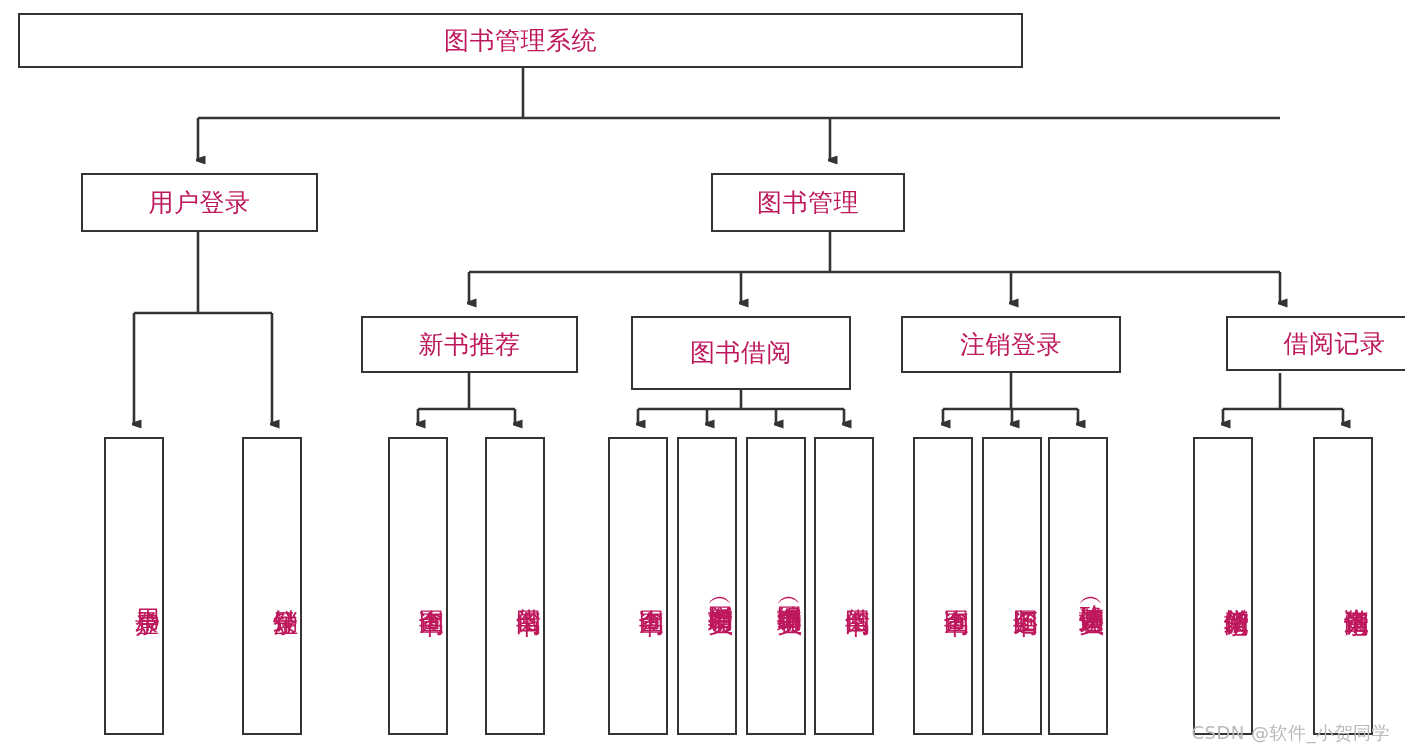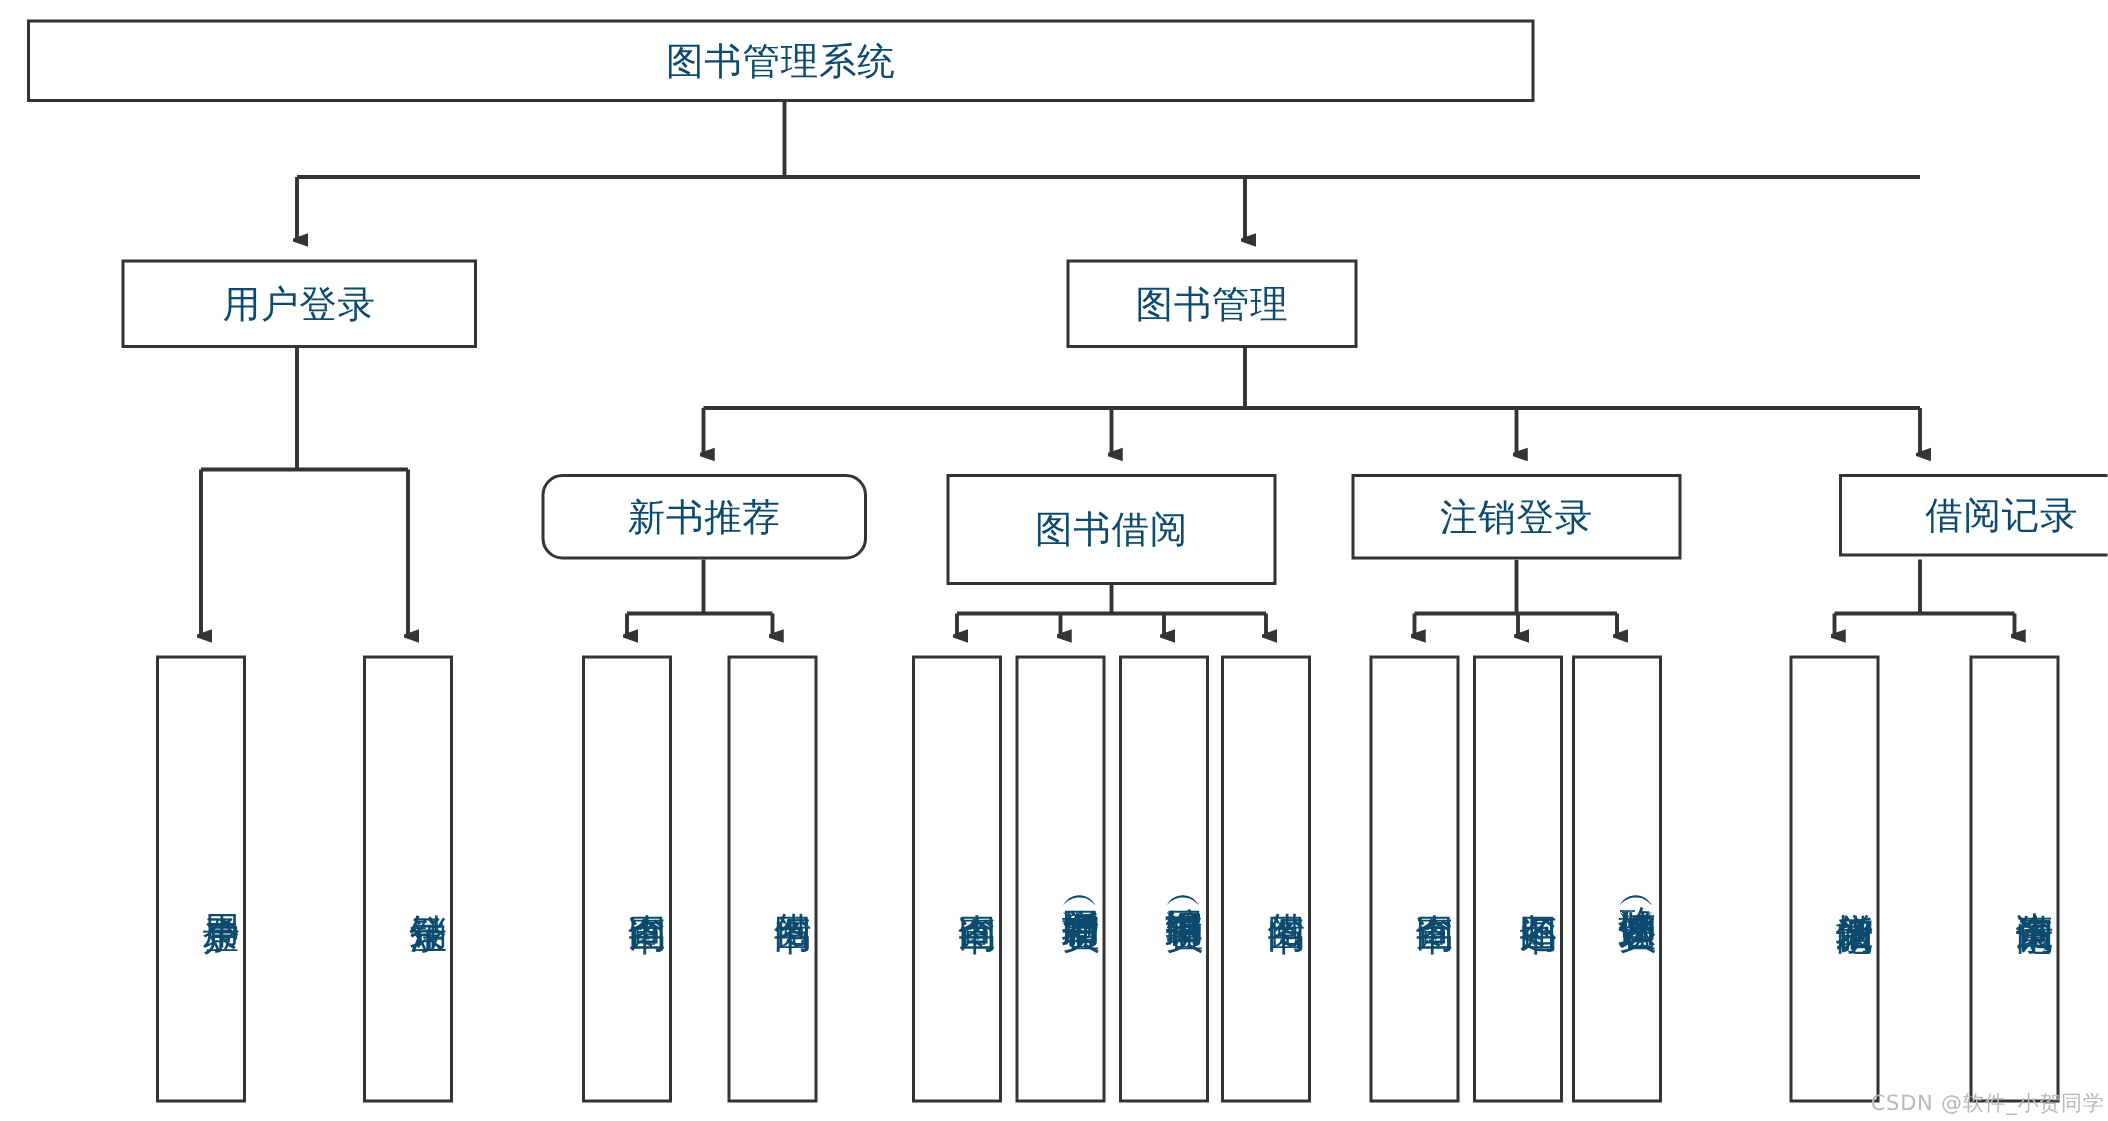--- a/index.html
+++ b/index.html
@@ -6,33 +6,33 @@
   body{
     width:1405px;height:747px;overflow:hidden;
     font-family:"DejaVu Sans","Liberation Sans",sans-serif;
   }
   #stage{position:relative;width:1405px;height:747px;background:#fff;}
   #wires{position:absolute;left:0;top:0;width:1405px;height:747px;}
   .node{
     position:absolute;box-sizing:border-box;
     background:#ffffff;border:2.5px solid #343434;
     display:flex;align-items:center;justify-content:center;
-    color:#0c4a6e;
+    color:#be185d;
   }
   .node.h{font-size:25px;line-height:1.1;letter-spacing:.5px;}
   .node.leaf{
     writing-mode:vertical-rl;text-orientation:upright;
     font-size:25px;line-height:1.16;letter-spacing:1px;
     align-items:flex-start;justify-content:center;
     padding-top:10px;white-space:normal;
   }
   .node.leaf.tall{padding-top:6px;}
   #watermark{
-    position:absolute;right:2px;bottom:2px;
-    font-size:14px;color:#b9b9b9;letter-spacing:.5px;
+    position:absolute;right:15px;bottom:2px;
+    font-size:18px;color:#b9b9b9;letter-spacing:.5px;
     white-space:nowrap;pointer-events:none;
   }
 </style>
 </head>
 <body>
 
 <div id="stage">
 
   <svg id="wires" viewBox="0 0 1405 747" xmlns="http://www.w3.org/2000/svg">
     <defs>
@@ -82,21 +82,21 @@
       <path d="M1223,409 L1223,424" marker-end="url(#arrow)"></path>
       <path d="M1343,409 L1343,424" marker-end="url(#arrow)"></path>
     </g>
   </svg>
 
   <div class="node h" style="left: 18px; top: 13px; width: 1005px; height: 55px;">图书管理系统</div>
 
   <div class="node h" style="left: 81px; top: 173px; width: 237px; height: 59px;">用户登录</div>
   <div class="node h" style="left: 711px; top: 173px; width: 194px; height: 59px;">图书管理</div>
 
-  <div class="node h" style="left: 361px; top: 316px; width: 217px; height: 57px; border-radius: 14px;">新书推荐</div>
+  <div class="node h" style="left: 361px; top: 316px; width: 217px; height: 57px;">新书推荐</div>
   <div class="node h" style="left: 631px; top: 316px; width: 220px; height: 74px;">图书借阅</div>
   <div class="node h" style="left: 901px; top: 316px; width: 220px; height: 57px;">注销登录</div>
   <div class="node h" style="left: 1226px; top: 316px; width: 217px; height: 55px;">借阅记录</div>
 
   <div class="node leaf" style="left: 104px; top: 437px; width: 60px; height: 298px;">用户登录</div>
   <div class="node leaf" style="left: 242px; top: 437px; width: 60px; height: 298px;">注销登录</div>
   <div class="node leaf" style="left: 388px; top: 437px; width: 60px; height: 298px;">查询图书</div>
   <div class="node leaf" style="left: 485px; top: 437px; width: 60px; height: 298px;">借阅图书</div>
   <div class="node leaf" style="left: 608px; top: 437px; width: 60px; height: 298px;">查询图书</div>
   <div class="node leaf tall" style="left: 677px; top: 437px; width: 60px; height: 298px;">新增图书（管理员）</div>

